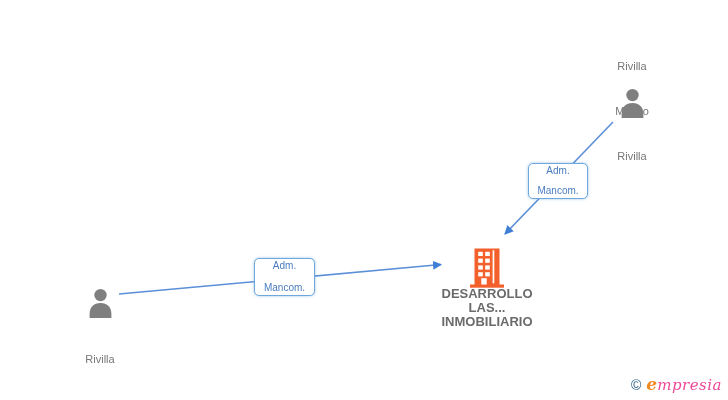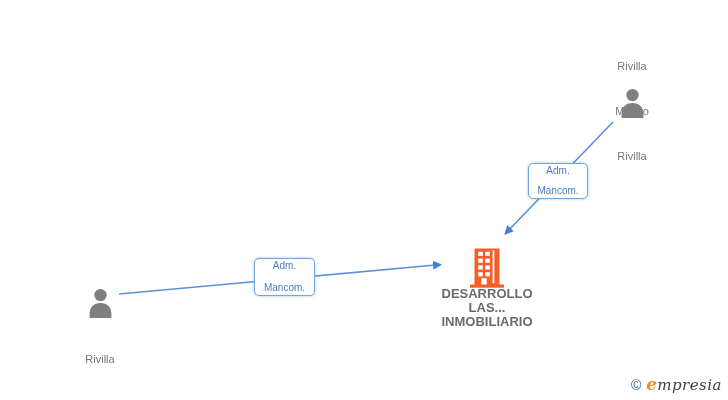--- a/index.html
+++ b/index.html
@@ -29,21 +29,21 @@
   .icon{position:absolute;}
   .logo{
     position:absolute;right:6px;bottom:6px;display:flex;align-items:baseline;
     font-family:"DejaVu Serif", serif;
   }
   .logo .copy{
     font-family:"Liberation Sans", sans-serif;
     color:#2e6187;font-size:14px;margin-right:5px;font-style:normal;
   }
   .logo .brand-e{color:#f08a24;font-style:italic;font-size:17px;font-weight:700;}
-  .logo .brand-rest{color:#404040;font-style:italic;font-size:15px;letter-spacing:0.5px;}
+  .logo .brand-rest{color:#ec4899;font-style:italic;font-size:15px;letter-spacing:0.5px;}
 </style>
 </head>
 <body>
 
 <div class="canvas">
 
   <svg class="edges" width="728" height="400" viewBox="0 0 728 400">
     <defs>
       <marker id="arrow" markerWidth="10" markerHeight="9" refX="8" refY="4.5" orient="auto" markerUnits="userSpaceOnUse">
         <path d="M0,0 L9,4.5 L0,9 Z" fill="#3f7fd6"></path>

